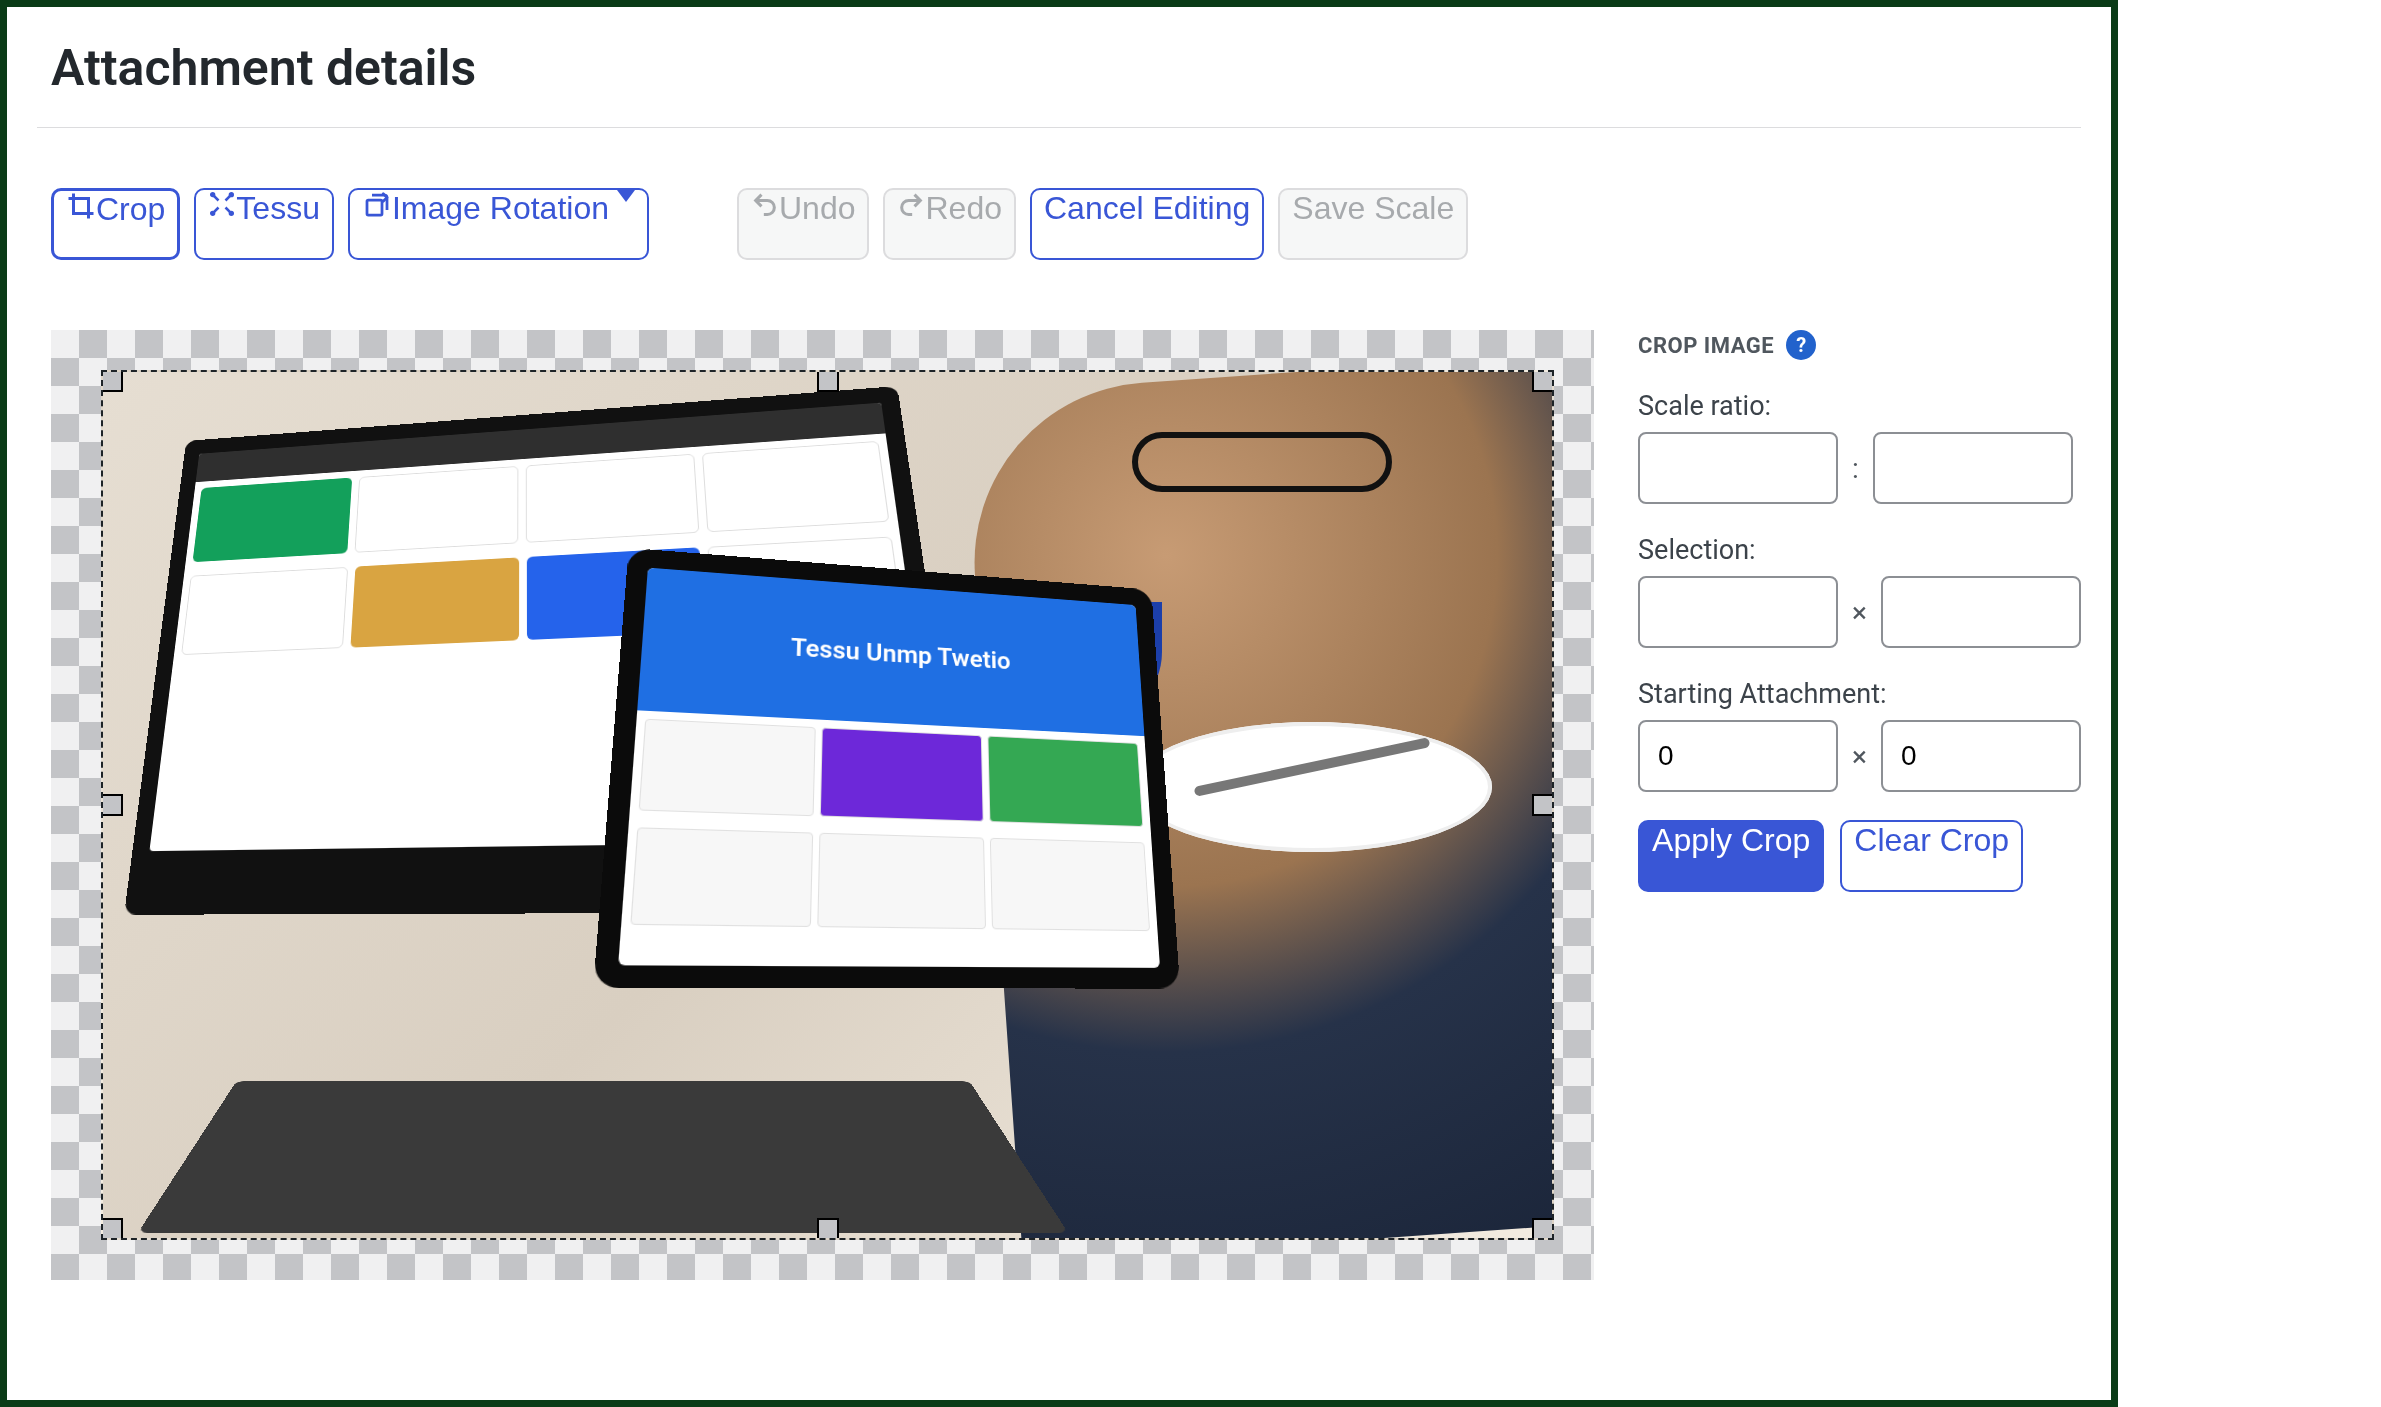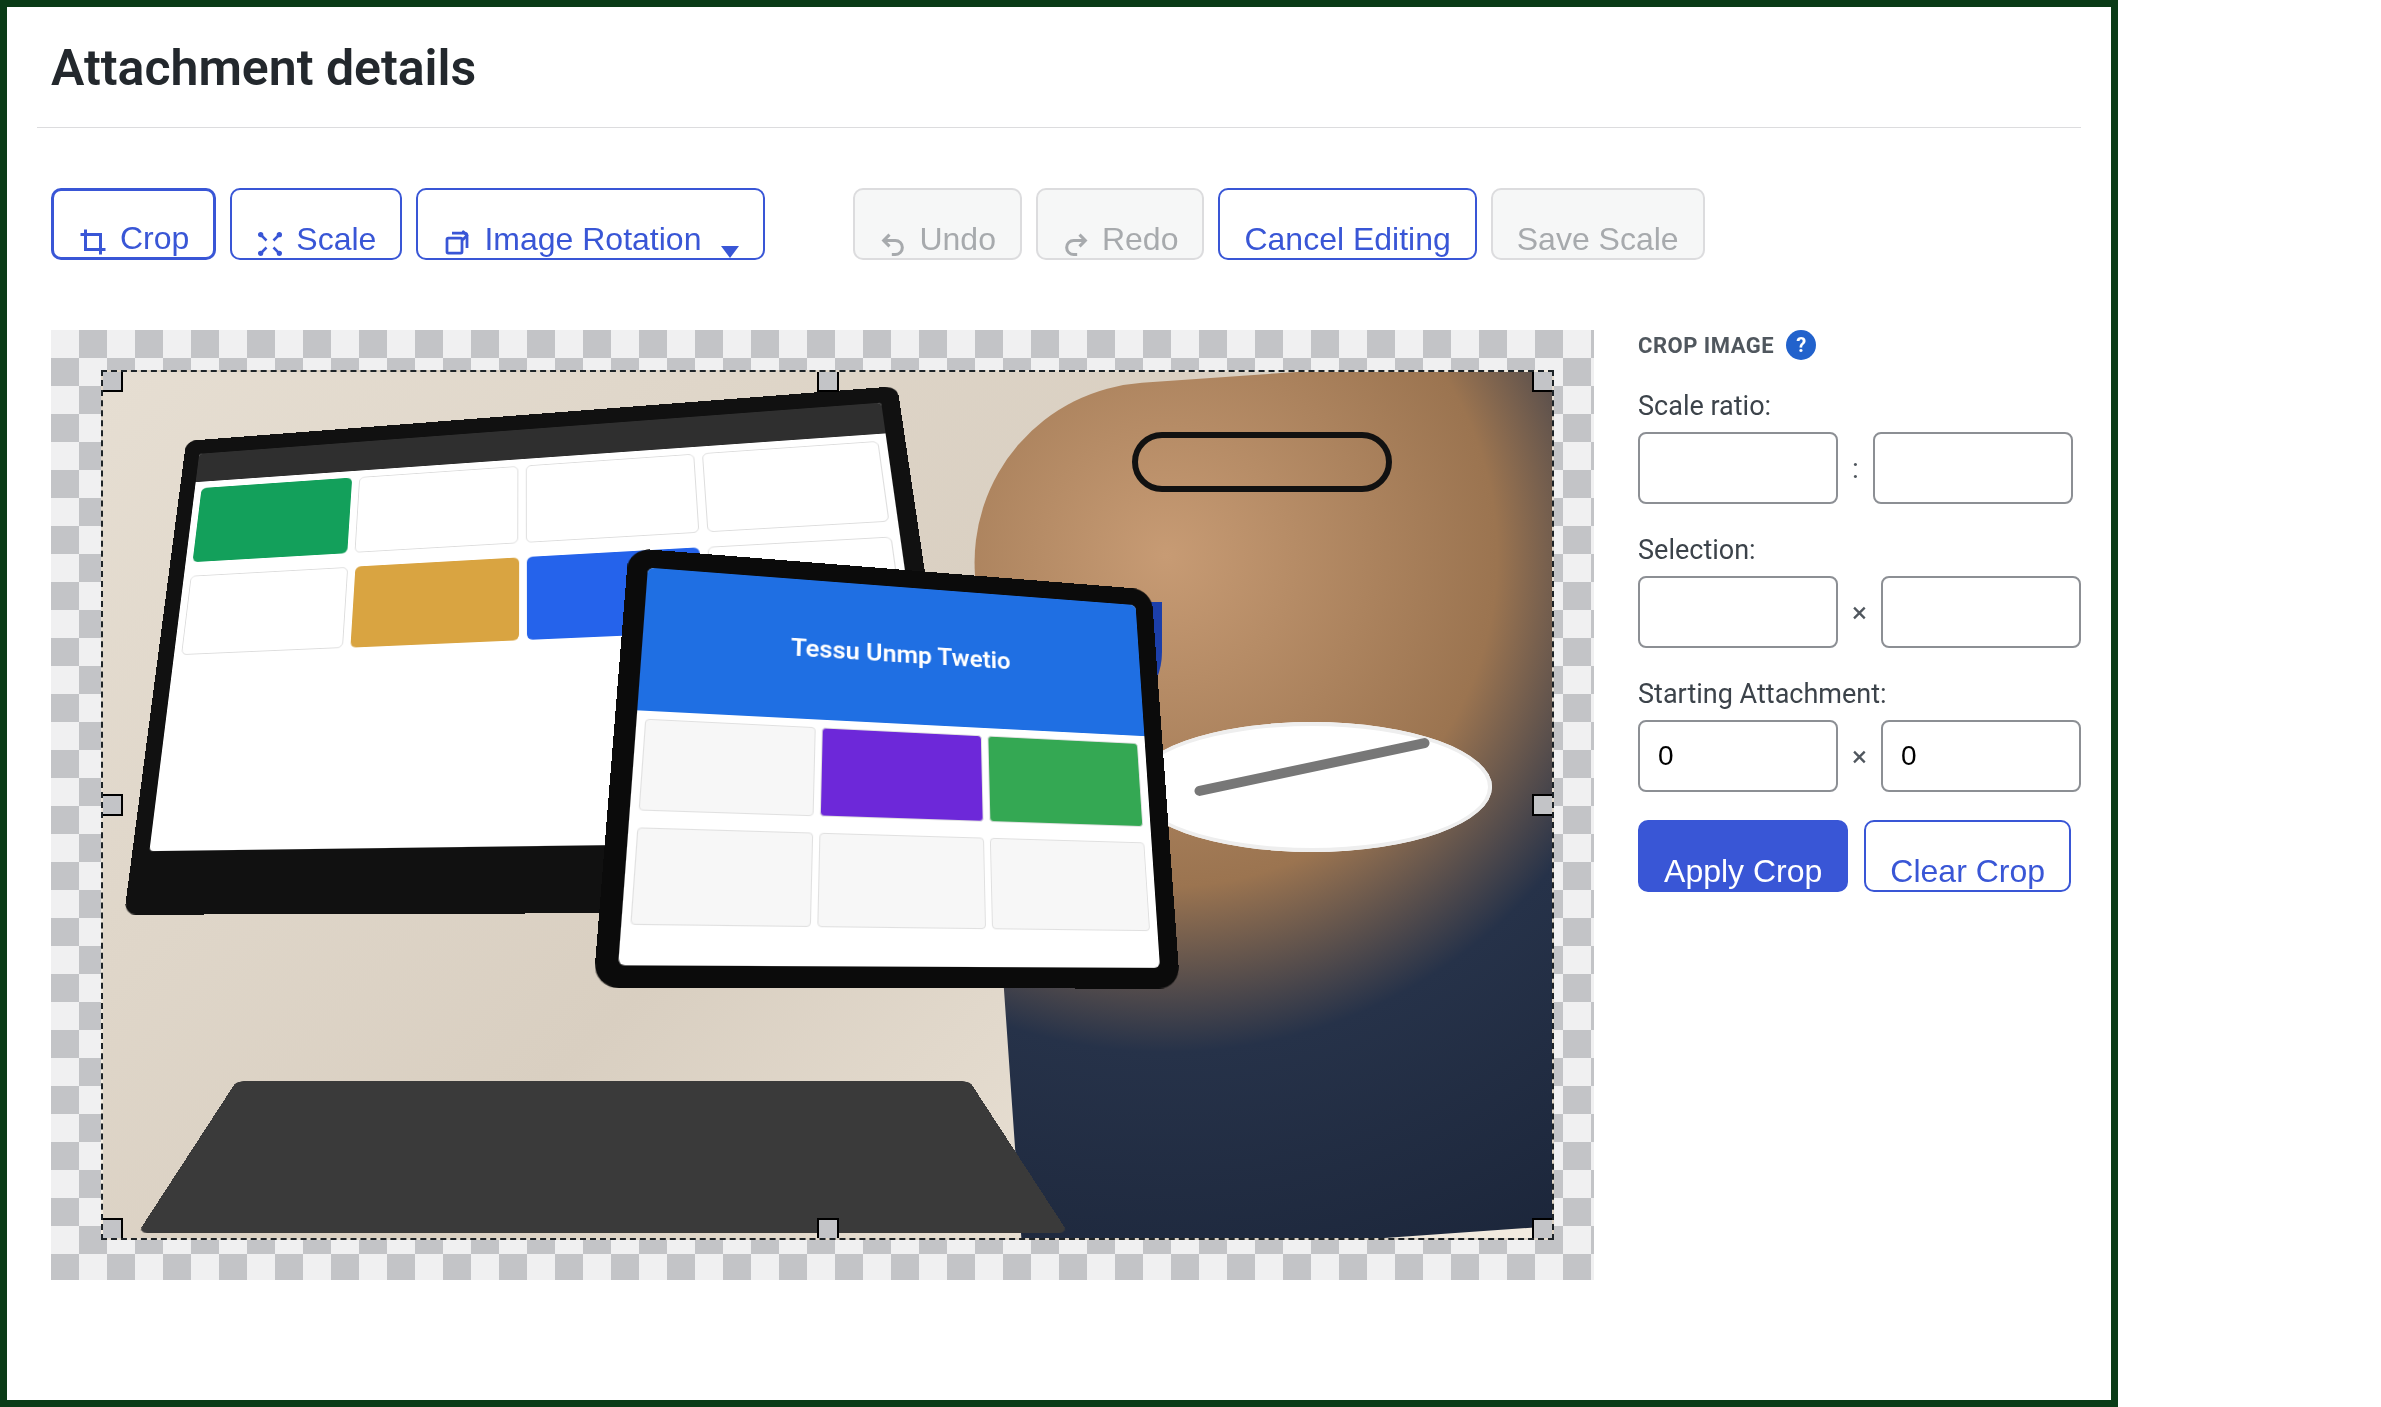--- a/index.html
+++ b/index.html
@@ -27,24 +27,24 @@
     margin: 0;
   }
   .toolbar {
     display: flex;
     align-items: center;
     gap: 14px;
     margin: 60px 0 0 14px;
   }
   .btn {
     display: inline-flex;
-    align-items: flex-end;
-    gap: 12px;
+    align-items: flex-start;
+    gap: 0;
     height: 72px;
-    padding: 0 24px;
+    padding: 0 12px;
     border-radius: 10px;
     font-size: 32px;
     font-weight: 400;
     cursor: pointer;
     background: #fff;
     border: 2px solid #ccc;
     color: #2c3338;
     white-space: nowrap;
   }
   .btn-primary-outline {
@@ -178,21 +178,21 @@
     <button class="btn btn-primary-outline">
       <span class="icon">
         <svg width="28" height="28" viewBox="0 0 24 24" fill="none" stroke="#3956d6" stroke-width="2.2">
             <path d="M4 4l5 5M20 4l-5 5M4 20l5-5M20 20l-5-5"></path>
             <circle cx="4" cy="4" r="1.2" fill="#3956d6"></circle>
             <circle cx="20" cy="4" r="1.2" fill="#3956d6"></circle>
             <circle cx="4" cy="20" r="1.2" fill="#3956d6"></circle>
             <circle cx="20" cy="20" r="1.2" fill="#3956d6"></circle>
           </svg>
       </span>
-      <span>Scale</span>
+      <span>Tessu</span>
     </button>
 
     <button class="btn btn-primary-outline">
       <span class="icon">
         <svg width="30" height="30" viewBox="0 0 24 24" fill="none" stroke="#3956d6" stroke-width="2.2">
             <rect x="4" y="8" width="12" height="12" rx="1"></rect>
             <path d="M8 4h10a2 2 0 0 1 2 2v10"></path>
             <path d="M20 6l-3-3M20 6l-3 3" stroke-linecap="round"></path>
           </svg>
       </span>

